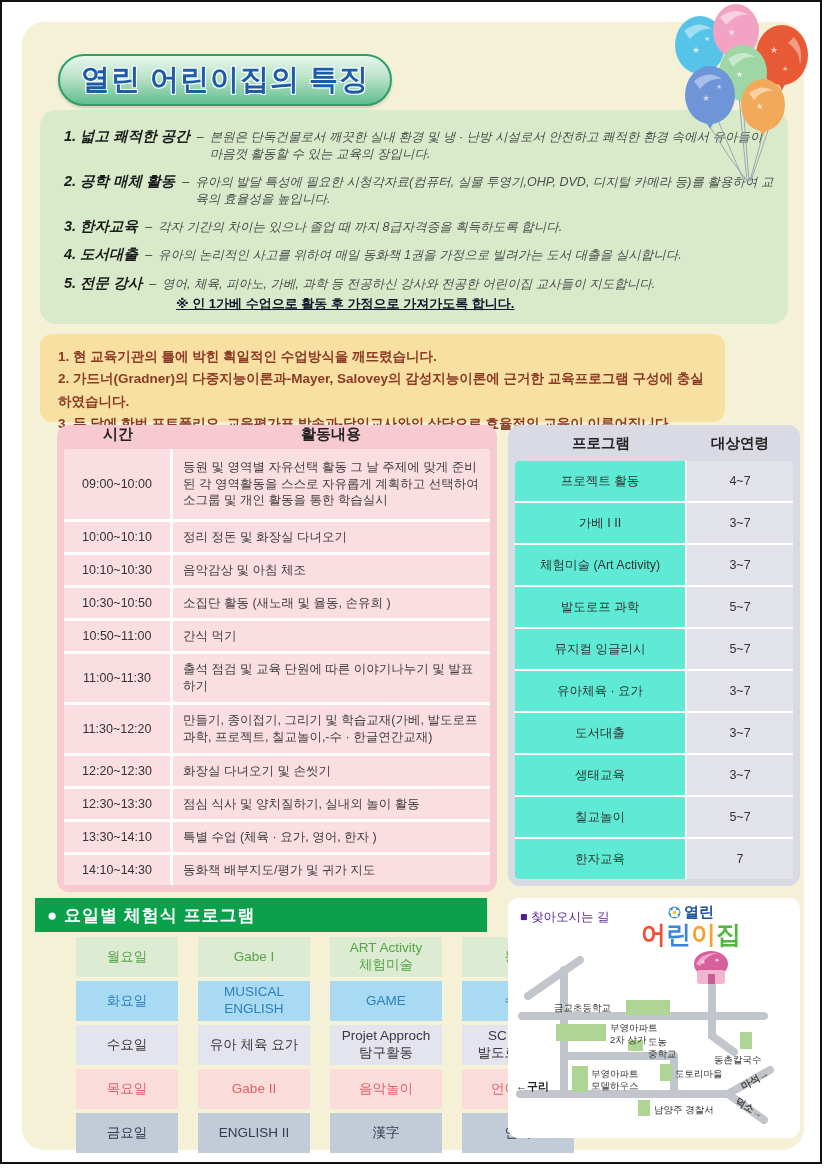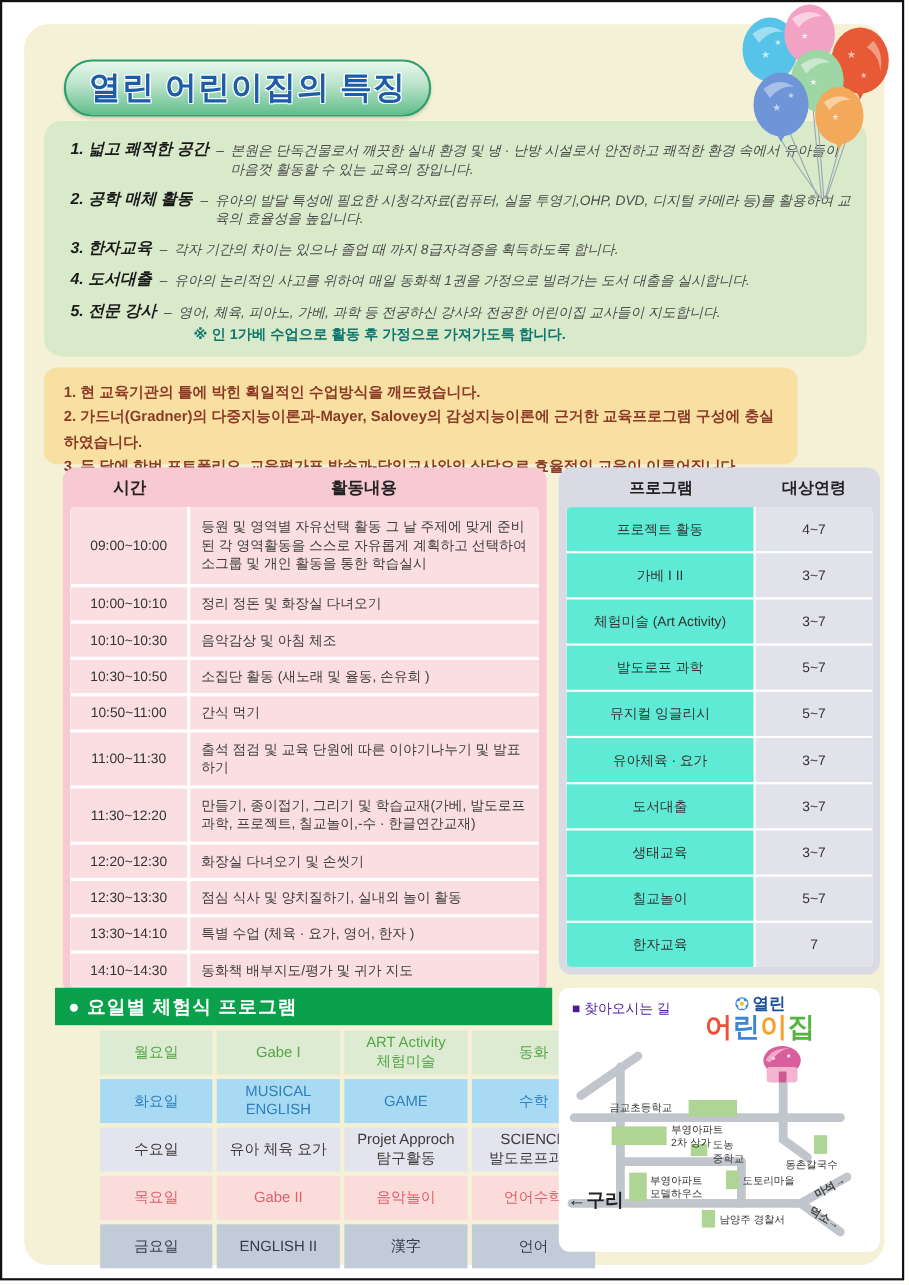--- a/index.html
+++ b/index.html
@@ -37,37 +37,37 @@
   .features {
     position: absolute; left: 18px; top: 88px;
     width: 748px; height: 214px;
     background: #D9EACB; border-radius: 16px;
     padding: 17px 14px 10px 24px;
   }
   .f-item { display: flex; margin-bottom: 9px; line-height: 1.35; font-style: italic; }
   .f-head { font-weight: bold; font-size: 14.5px; color: #1a1a1a; white-space: nowrap; }
   .f-dash { font-size: 12.5px; color: #555; margin: 2px 6px 0 7px; }
   .f-desc { flex: 1; font-size: 12.5px; color: #4c4c4c; padding-top: 2px; }
-  .f-note { margin: 2px 0 0 112px; font-size: 13px; font-weight: bold; color: #0f766e; }
+  .f-note { margin: 2px 0 0 112px; font-size: 13px; font-weight: bold; color: #0f172a; text-decoration: underline; }
   
   .highlights {
     position: absolute; left: 18px; top: 312px;
     width: 685px; height: 88px;
     background: #F8DFA2; border-radius: 12px;
     padding: 12px 18px;
   }
   .hl-line { font-size: 13.5px; font-weight: bold; color: #8B3A26; line-height: 1.65; }
   
   .schedule {
     position: absolute; left: 35px; top: 403px;
     width: 440px;
     background: #F7C9D1; border-radius: 12px;
     padding: 0 7px 7px 7px;
   }
-  .s-header { display: flex; height: 36px; align-items: center; }
+  .s-header { display: flex; height: 24px; }
   .s-header .s-ht { width: 108px; text-align: center; font-weight: bold; font-size: 15px; color: #222; }
   .s-header .s-ha { flex: 1; text-align: center; font-weight: bold; font-size: 15px; color: #222; }
   .s-body { background: #fff; display: flex; flex-direction: column; gap: 3px; border-radius: 4px; overflow: hidden; }
   .s-row { display: flex; gap: 3px; background: #fff; }
   .s-time {
     width: 106px; background: #FBDEE1; display: flex; align-items: center; justify-content: center;
     font-size: 12.5px; color: #333; flex-shrink: 0;
   }
   .s-act {
     flex: 1; background: #FBDEE1; display: flex; align-items: center;
@@ -88,28 +88,28 @@
   .p-row { display: flex; gap: 2px; }
   .p-name {
     width: 170px; height: 40px; background: #5eead4; flex-shrink: 0;
     display: flex; align-items: center; justify-content: center; font-size: 12.5px; color: #333;
   }
   .p-age {
     flex: 1; background: #E2E2EB;
     display: flex; align-items: center; justify-content: center; font-size: 12.5px; color: #333;
   }
   
-  .weekly { position: absolute; left: 28px; top: 876px; width: 452px; }
+  .weekly { position: absolute; left: 13px; top: 876px; width: 452px; }
   .w-title {
     height: 34px; background: #0AA04C; color: #fff;
     font-size: 17px; font-weight: bold;
     display: flex; align-items: center; padding-left: 12px; letter-spacing: 1px;
   }
   .w-grid { margin-top: 5px; display: flex; flex-direction: column; gap: 4px; }
-  .w-row { display: grid; grid-template-columns: 102px 112px 112px 112px; gap: 4px; color: var(--tx); padding-left: 41px; }
+  .w-row { display: grid; grid-template-columns: 102px 112px 112px 112px; gap: 20px; color: var(--tx); padding-left: 41px; }
   .w-row > div {
     background: var(--bg); min-height: 40px;
     display: flex; align-items: center; justify-content: center;
     font-size: 13.5px; text-align: center; white-space: pre-line; line-height: 1.25;
   }
   .w-day { font-weight: normal; }
   
   .mapbox {
     position: absolute; left: 486px; top: 876px;
     width: 292px; height: 240px;
@@ -423,19 +423,19 @@
 
     <div class="m-label" style="left:46px; top:104px;">금교초등학교</div>
     <div class="m-label" style="left:102px; top:124px;">부영아파트
 2차 상가</div>
     <div class="m-label" style="left:206px; top:156px;">동촌칼국수</div>
     <div class="m-label" style="left:140px; top:138px;">도농
 중학교</div>
     <div class="m-label" style="left:83px; top:170px;">부영아파트
 모델하우스</div>
     <div class="m-label" style="left:167px; top:170px;">도토리마을</div>
-    <div class="m-label m-bold" style="left:8px; top:182px; font-size:17px;">←구리</div>
+    <div class="m-label m-bold" style="left:8px; top:182px; font-size:11px;">←구리</div>
     <div class="m-label" style="left:146px; top:206px;">남양주 경찰서</div>
     <div class="m-label m-rot1" style="left:232px; top:176px; font-size:10px;">마석→</div>
     <div class="m-label m-rot2" style="left:226px; top:204px; font-size:10px;">덕소→</div>
   </div>
 
 </div>
 
 </body></html>

